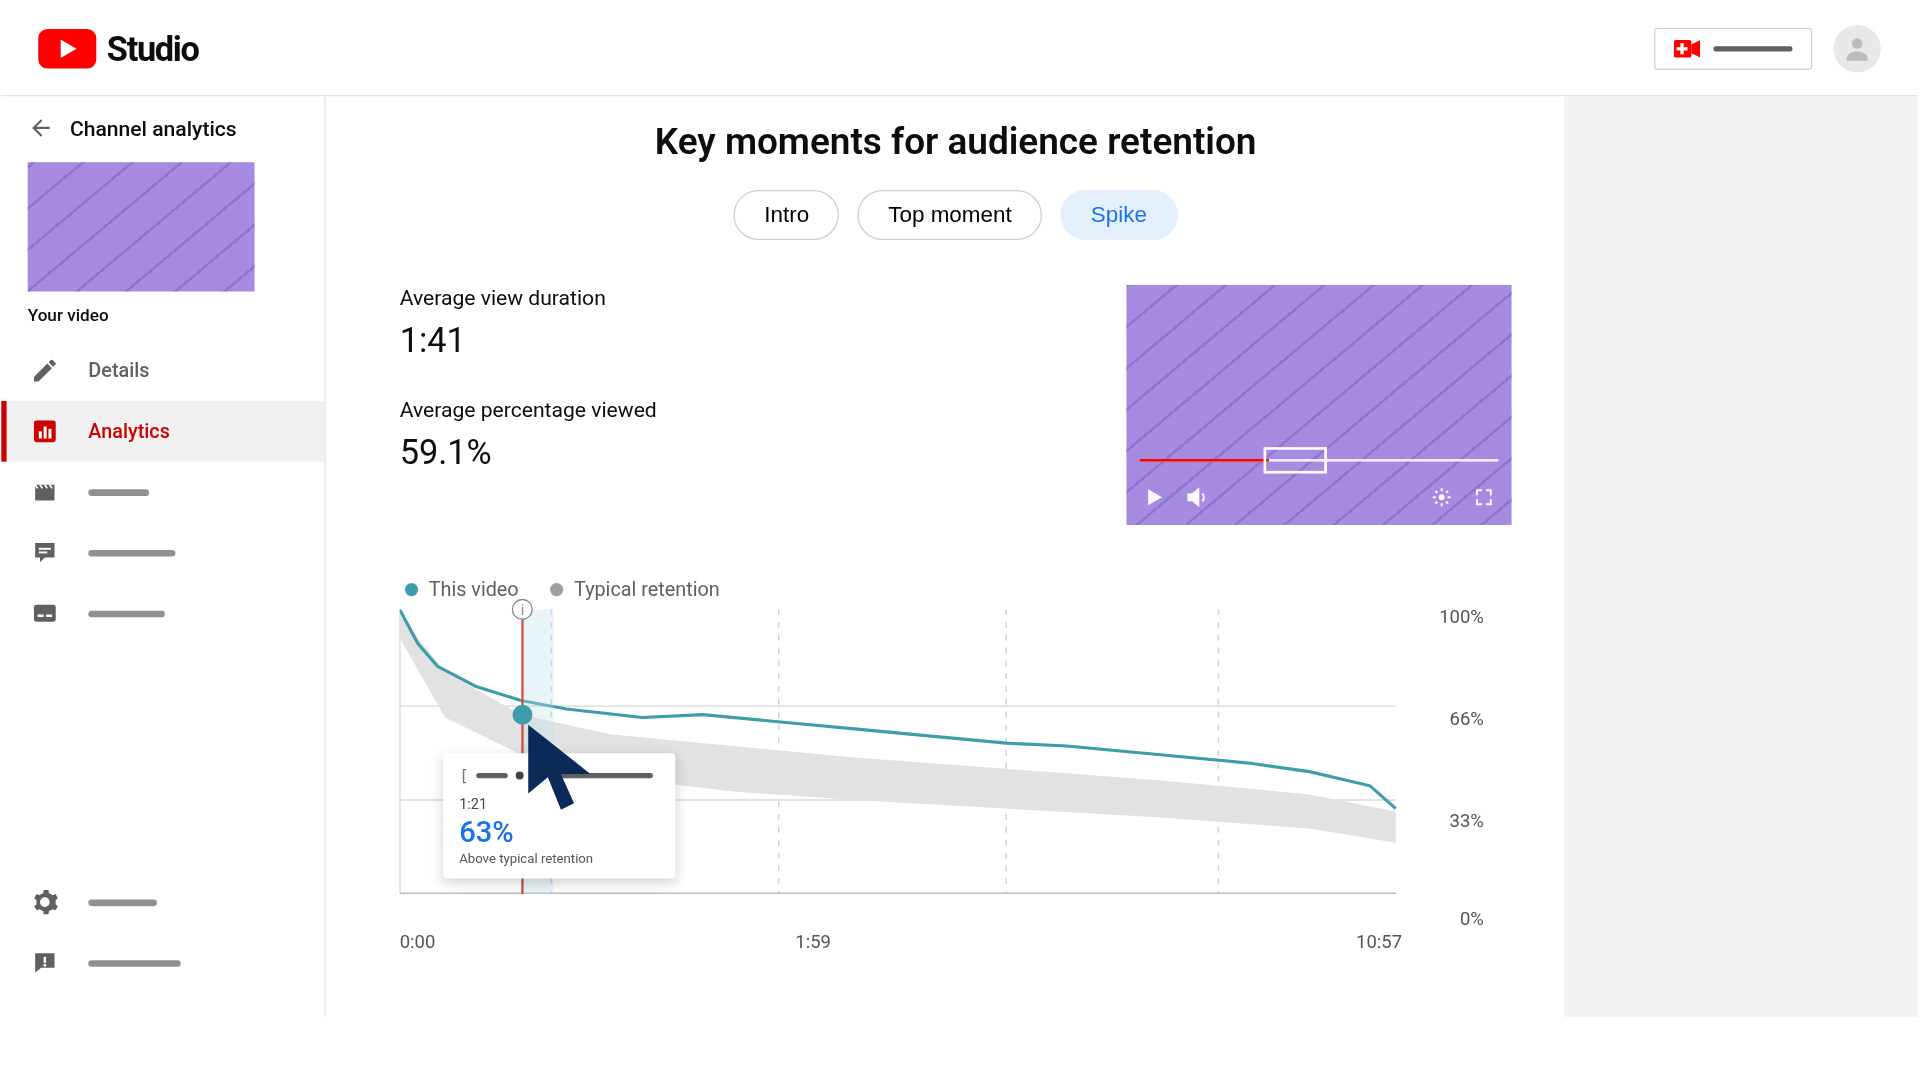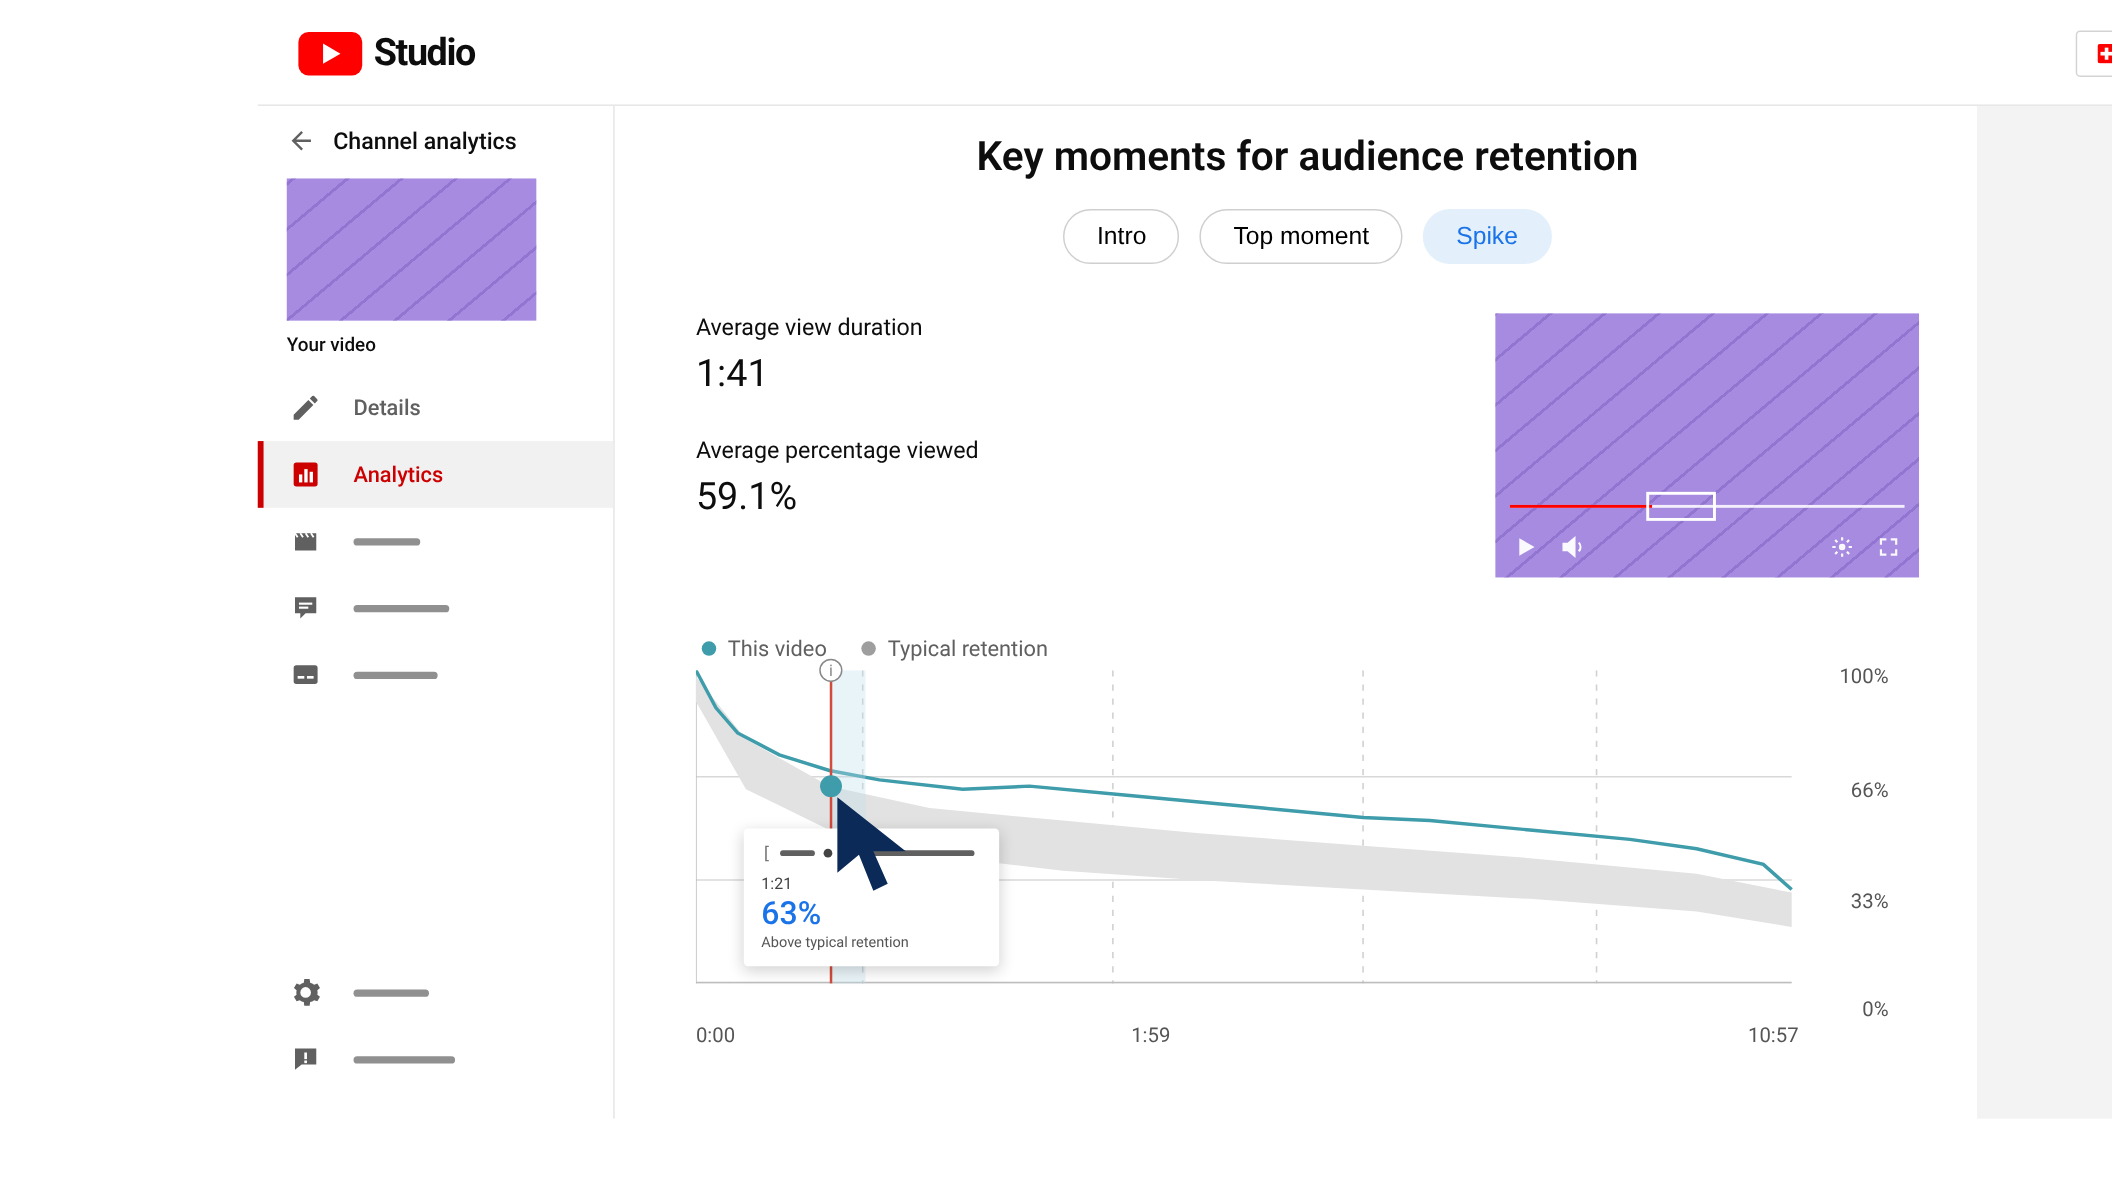--- a/index.html
+++ b/index.html
@@ -1,17 +1,17 @@
 <!DOCTYPE html>
 <html><head>
 <meta charset="utf-8">
 <style>
   * { box-sizing: border-box; margin: 0; padding: 0; }
   body { font-family: Roboto, Arial, sans-serif; background: #fff; color: #0d0d0d; width: 1920px; height: 1080px; overflow: hidden; }
-  .frame { width: 1920px; height: 772px; display: flex; flex-direction: column; align-items: center; }
+  .frame { width: 1920px; height: 772px; display: flex; flex-direction: column; }
   .viewport { width: 1455px; height: 818px; margin: 0; border: 1px solid #fff; transform-origin: top left; transform: scale(1.319); position: relative; }
 
   
   .topbar { height: 72px; display: flex; align-items: center; padding: 0 28px; border-bottom: 1px solid #e5e5e5; }
   .logo { display: flex; align-items: center; gap: 8px; }
   .logo-icon { width: 44px; height: 30px; background: #ff0000; border-radius: 7px; position: relative; }
   .logo-icon::after { content: ""; position: absolute; left: 17px; top: 8px; border-left: 12px solid #fff; border-top: 7px solid transparent; border-bottom: 7px solid transparent; }
   .logo-text { font-size: 26px; font-weight: 700; letter-spacing: -1px; }
   .topbar-right { margin-left: auto; display: flex; align-items: center; gap: 16px; }
   .create-btn { border: 1px solid #d3d3d3; border-radius: 3px; padding: 8px 14px; display: flex; align-items: center; gap: 10px; background: #fff; cursor: pointer; }

